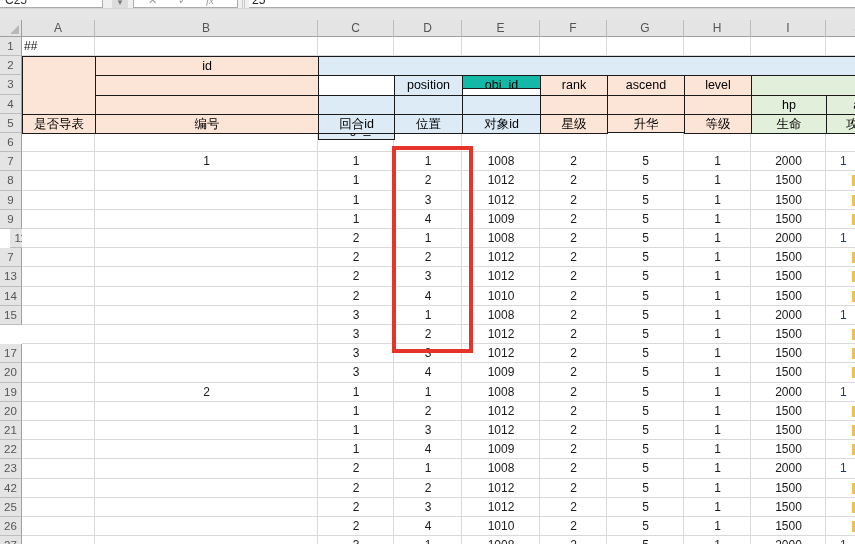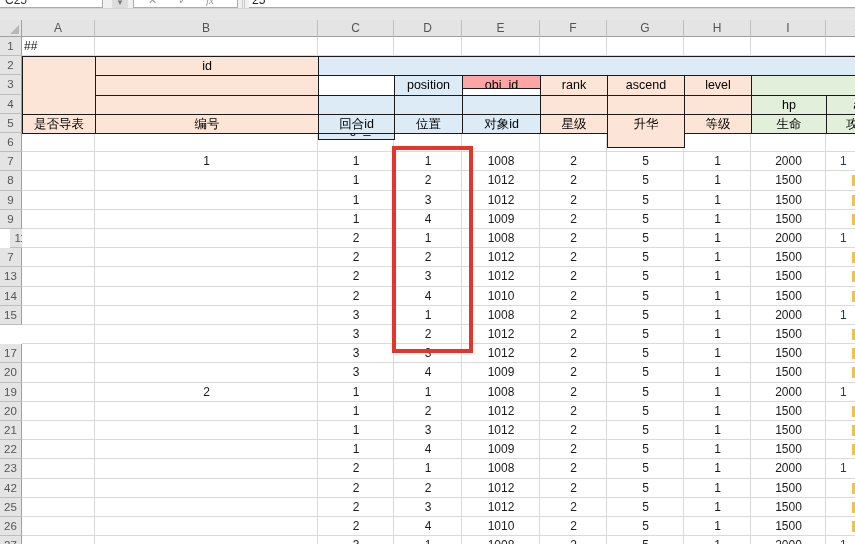--- a/index.html
+++ b/index.html
@@ -352,38 +352,38 @@
       <div class="bcell" style="left: 826px; top: 536.2px; width: 64px; height: 19.2px;"></div>
       <div class="hcell" style="left: 22px; top: 56.2px; width: 74px; height: 58.6px; background: rgb(252, 228, 214); line-height: 57.6px;"></div>
       <div class="hcell" style="left: 22px; top: 113.8px; width: 74px; height: 20.2px; background: rgb(252, 228, 214); line-height: 19.2px;">是否导表</div>
       <div class="hcell" style="left: 95px; top: 56.2px; width: 224px; height: 20.2px; background: rgb(252, 228, 214); line-height: 19.2px;">id</div>
       <div class="hcell" style="left: 95px; top: 75.4px; width: 224px; height: 20.2px; background: rgb(252, 228, 214); line-height: 19.2px;"></div>
       <div class="hcell" style="left: 95px; top: 94.6px; width: 224px; height: 20.2px; background: rgb(252, 228, 214); line-height: 19.2px;"></div>
       <div class="hcell" style="left: 95px; top: 113.8px; width: 224px; height: 20.2px; background: rgb(252, 228, 214); line-height: 19.2px;">编号</div>
       <div class="hcell" style="left: 318px; top: 56.2px; width: 573px; height: 20.2px; background: rgb(221, 235, 247); line-height: 19.2px;"></div>
       <div class="hcell" style="left: 318px; top: 75.4px; width: 77px; height: 20.2px; background: rgb(221, 235, 247); line-height: 19.2px; margin-top: 44px;">stage_id</div>
       <div class="hcell" style="left: 394px; top: 75.4px; width: 69px; height: 20.2px; background: rgb(221, 235, 247); line-height: 19.2px;">position</div>
-      <div class="hcell" style="left: 462px; top: 75.4px; width: 79px; height: 14px; background: #fca5a5; line-height: 19.2px;">obj_id</div>
+      <div class="hcell" style="left: 462px; top: 75.4px; width: 79px; height: 14px; background: #14b8a6; line-height: 19.2px;">obj_id</div>
       <div class="hcell" style="left: 540px; top: 75.4px; width: 68px; height: 20.2px; background: rgb(252, 228, 214); line-height: 19.2px;">rank</div>
       <div class="hcell" style="left: 607px; top: 75.4px; width: 78px; height: 20.2px; background: rgb(252, 228, 214); line-height: 19.2px;">ascend</div>
       <div class="hcell" style="left: 684px; top: 75.4px; width: 68px; height: 20.2px; background: rgb(252, 228, 214); line-height: 19.2px;">level</div>
       <div class="hcell" style="left: 751px; top: 75.4px; width: 140px; height: 20.2px; background: rgb(226, 239, 218); line-height: 19.2px;"></div>
       <div class="hcell" style="left: 318px; top: 94.6px; width: 77px; height: 20.2px; background: rgb(221, 235, 247); line-height: 19.2px;"></div>
       <div class="hcell" style="left: 394px; top: 94.6px; width: 69px; height: 20.2px; background: rgb(221, 235, 247); line-height: 19.2px;"></div>
       <div class="hcell" style="left: 462px; top: 94.6px; width: 79px; height: 20.2px; background: rgb(221, 235, 247); line-height: 19.2px;"></div>
       <div class="hcell" style="left: 540px; top: 94.6px; width: 68px; height: 20.2px; background: rgb(252, 228, 214); line-height: 19.2px;"></div>
       <div class="hcell" style="left: 607px; top: 94.6px; width: 78px; height: 20.2px; background: rgb(252, 228, 214); line-height: 19.2px;"></div>
       <div class="hcell" style="left: 684px; top: 94.6px; width: 68px; height: 20.2px; background: rgb(252, 228, 214); line-height: 19.2px;"></div>
       <div class="hcell" style="left: 751px; top: 94.6px; width: 76px; height: 20.2px; background: rgb(226, 239, 218); line-height: 19.2px;">hp</div>
       <div class="hcell" style="left: 826px; top: 94.6px; width: 65px; height: 20.2px; background: rgb(226, 239, 218); line-height: 19.2px;">at</div>
       <div class="hcell" style="left: 318px; top: 113.8px; width: 77px; height: 20.2px; background: rgb(221, 235, 247); line-height: 19.2px;">回合id</div>
       <div class="hcell" style="left: 394px; top: 113.8px; width: 69px; height: 20.2px; background: rgb(221, 235, 247); line-height: 19.2px;">位置</div>
       <div class="hcell" style="left: 462px; top: 113.8px; width: 79px; height: 20.2px; background: rgb(221, 235, 247); line-height: 19.2px;">对象id</div>
       <div class="hcell" style="left: 540px; top: 113.8px; width: 68px; height: 20.2px; background: rgb(252, 228, 214); line-height: 19.2px;">星级</div>
-      <div class="hcell" style="left: 607px; top: 113.8px; width: 78px; height: 34px; background: rgb(252, 228, 214); line-height: 19.2px;">升华</div>
+      <div class="hcell" style="left: 607px; top: 113.8px; width: 78px; height: 19px; background: rgb(252, 228, 214); line-height: 19.2px;">升华</div>
       <div class="hcell" style="left: 684px; top: 113.8px; width: 68px; height: 20.2px; background: rgb(252, 228, 214); line-height: 19.2px;">等级</div>
       <div class="hcell" style="left: 751px; top: 113.8px; width: 76px; height: 20.2px; background: rgb(226, 239, 218); line-height: 19.2px;">生命</div>
       <div class="hcell" style="left: 826px; top: 113.8px; width: 65px; height: 20.2px; background: rgb(226, 239, 218); line-height: 19.2px;">攻击</div>
       <div class="dcell" style="left: 95px; top: 152.2px; width: 223px; height: 19.2px; line-height: 19.2px;">1</div>
       <div class="dcell" style="left: 318px; top: 152.2px; width: 76px; height: 19.2px; line-height: 19.2px;">1</div>
       <div class="dcell" style="left: 394px; top: 152.2px; width: 68px; height: 19.2px; line-height: 19.2px;">1</div>
       <div class="dcell" style="left: 462px; top: 152.2px; width: 78px; height: 19.2px; line-height: 19.2px;">1008</div>
       <div class="dcell" style="left: 540px; top: 152.2px; width: 67px; height: 19.2px; line-height: 19.2px;">2</div>
       <div class="dcell" style="left: 607px; top: 152.2px; width: 77px; height: 19.2px; line-height: 19.2px;">5</div>
       <div class="dcell" style="left: 684px; top: 152.2px; width: 67px; height: 19.2px; line-height: 19.2px;">1</div>

